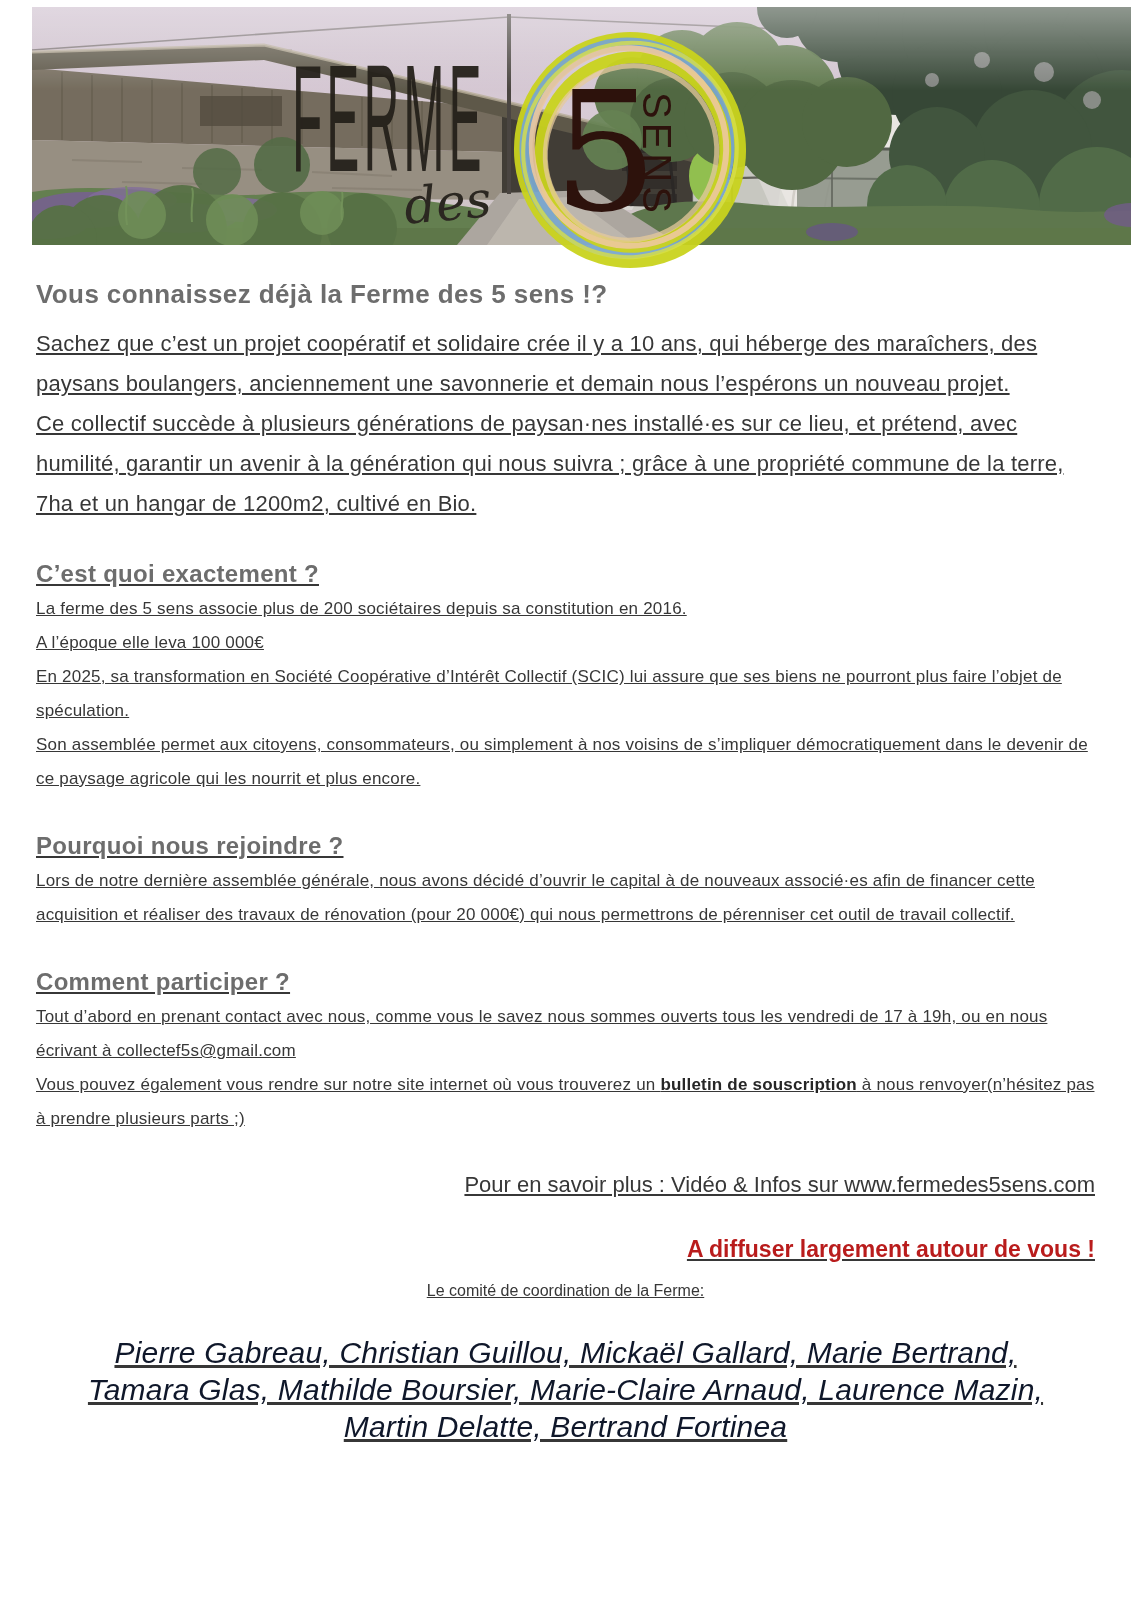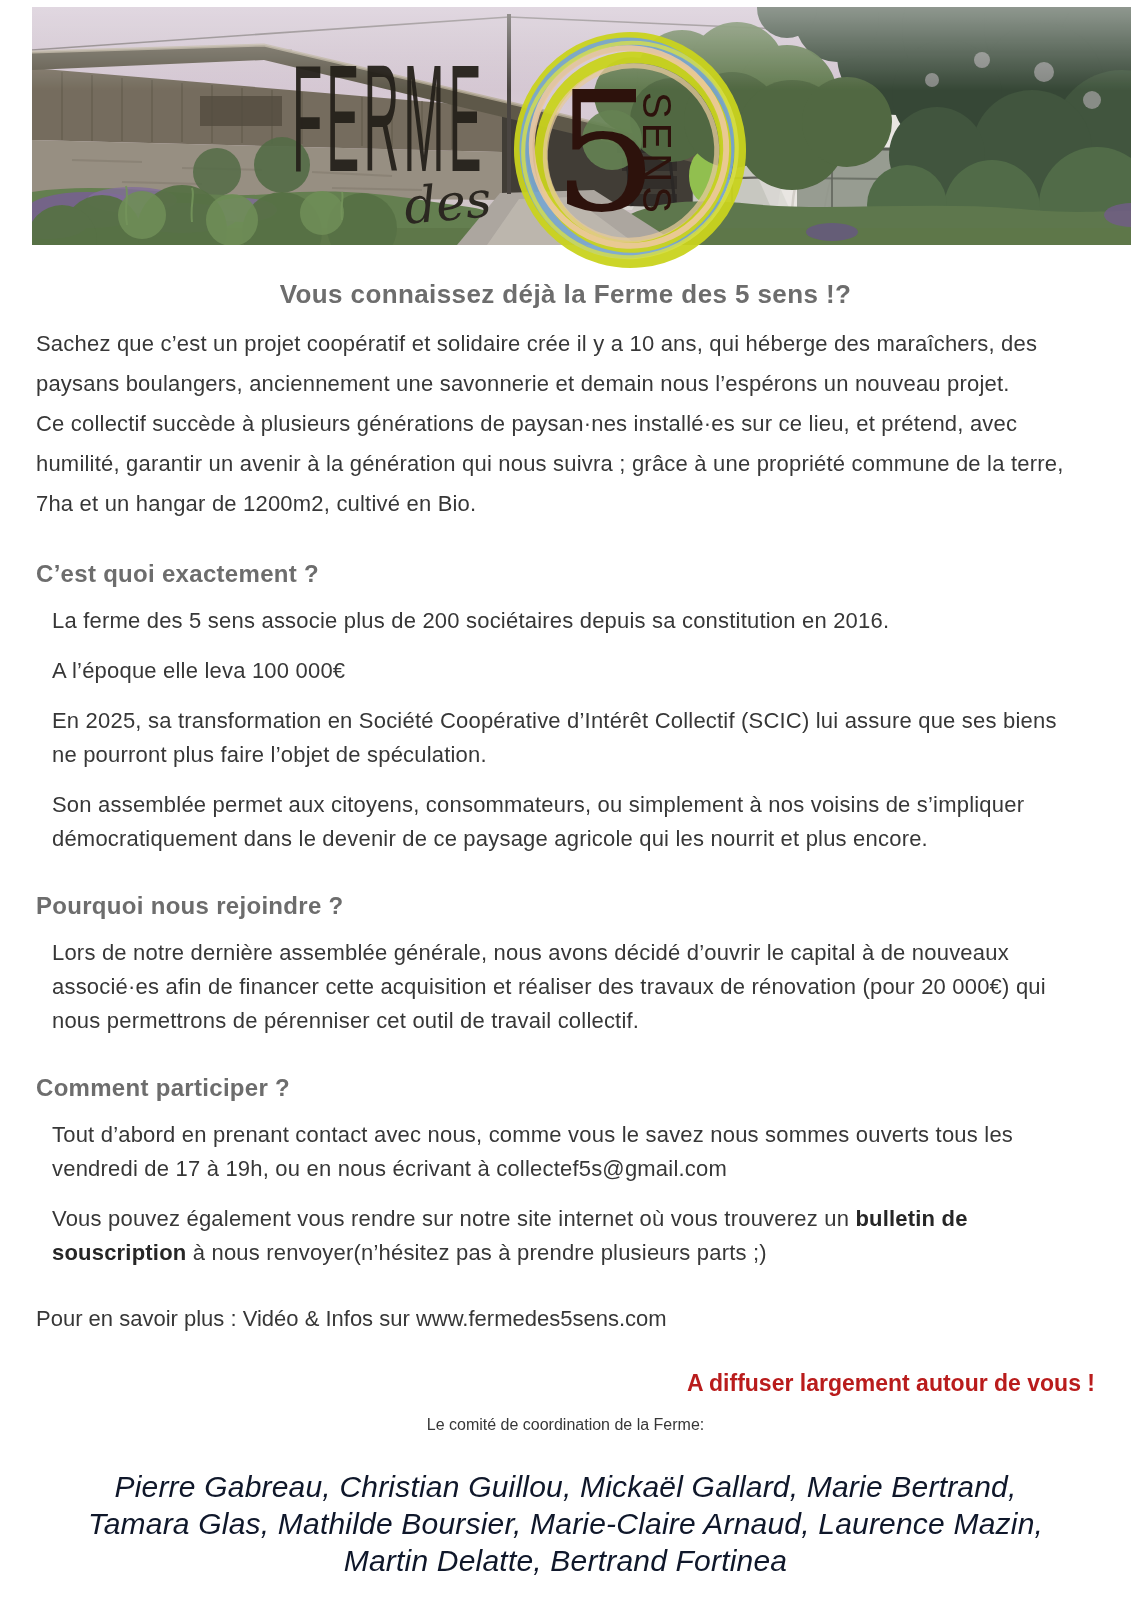--- a/index.html
+++ b/index.html
@@ -18,29 +18,29 @@
     opacity:.94; white-space:nowrap;
   }
   .logo-des {
     position:absolute; left:404px; top:178px;
     font-family:"DejaVu Serif", serif; font-style:italic;
     font-size:50px; color:#2b2721; transform:rotate(-5deg); line-height:1;
   }
   .logo-circle { position:absolute; left:505px; top:30px; }
   
   .title {
-    margin:34px 36px 14px; text-align:center;
+    margin:34px 36px 14px; text-align:left;
     font-size:26px; font-weight:bold; color:#6d6d6d; letter-spacing:.4px;
   }
-  .content { padding:0 36px; color:#373737; }
+  .content { padding:0 36px; color:#373737;text-decoration:underline; }
   .p-intro { margin:0; font-size:22px; line-height:40px; letter-spacing:.2px; }
   .sec-heading { margin:36px 0 4px; font-size:24px; font-weight:bold; color:#6d6d6d; letter-spacing:.3px; }
-  .p-body { margin:16px; font-size:22px; line-height:34px; letter-spacing:.2px; }
+  .p-body { margin:0; font-size:17px; line-height:34px; letter-spacing:.2px; }
   .bold-inline { font-weight:bold; color:#262626; }
-  .more-info { margin:32px 0 0; text-align:left; font-size:22px; line-height:34px; }
+  .more-info { margin:32px 0 0; text-align:right; font-size:22px; line-height:34px; }
   .share-line { margin:30px 0 0; text-align:right; font-size:23px; font-weight:bold; color:#b91c1c; line-height:34px; }
   .committee-label { margin:8px; text-align:center; font-size:16px; line-height:34px; }
   .names {
     margin:26px 24px 0; text-align:center;
     font-size:30px; font-style:italic; line-height:37px; color:#0f172a; letter-spacing:.2px;
   }
 </style>
 </head>
 <body>
 

